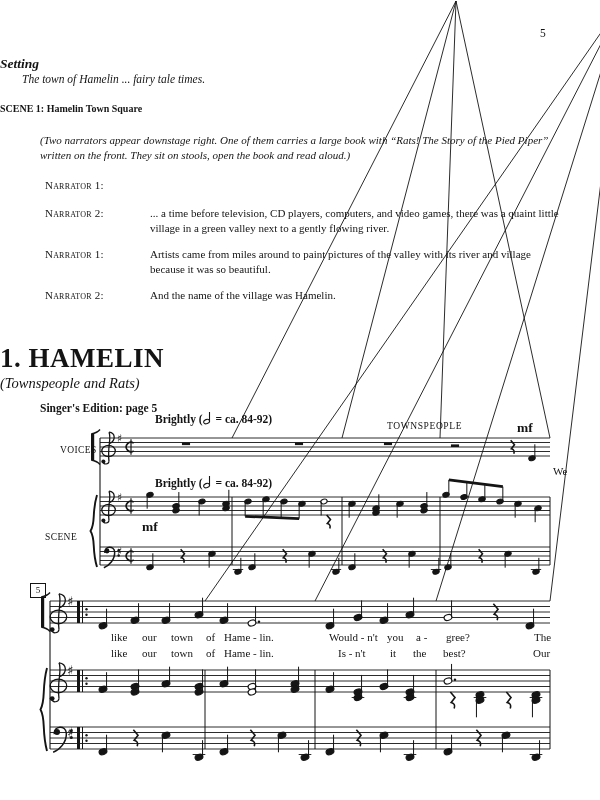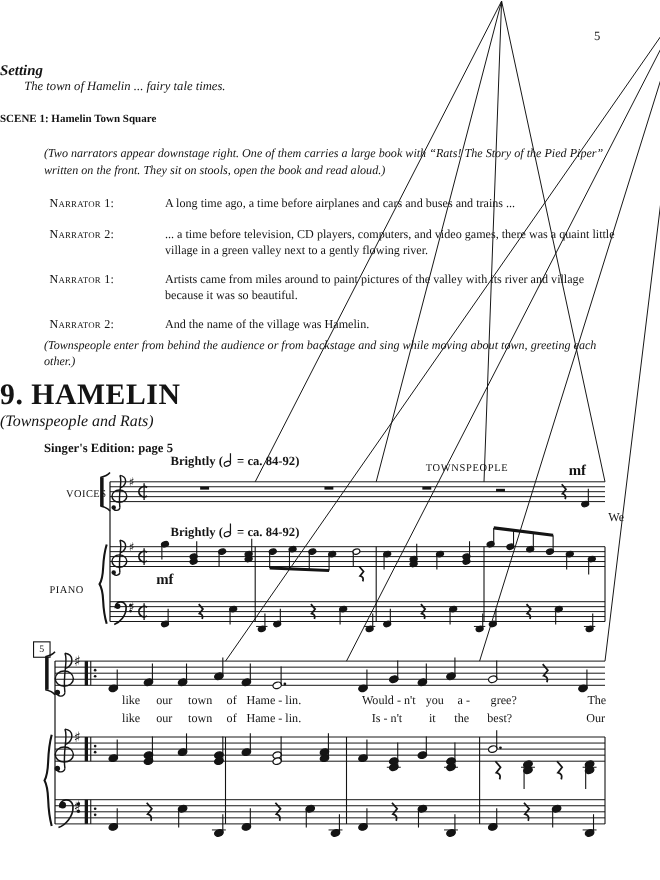--- a/index.html
+++ b/index.html
@@ -42,51 +42,49 @@
 
 <div class="page">
   <div class="abs pgnum">5</div>
   <div class="abs center setting-h">Setting</div>
   <div class="abs center setting-l">The town of Hamelin ... fairy tale times.</div>
   <div class="abs center scene-h">SCENE 1: Hamelin Town Square</div>
   <div class="abs dir dir1">(Two narrators appear downstage right. One of them carries a large book with “Rats! The Story of the Pied Piper” written on the front. They sit on stools, open the book and read aloud.)</div>
 
   <div class="abs dialog-row dr1">
     <div class="speaker">Narrator 1:</div>
-    <div class="dline">A long time ago, a time before airplanes and cars and buses and trains ...</div>
   </div>
   <div class="abs dialog-row dr2">
     <div class="speaker">Narrator 2:</div>
     <div class="dline">... a time before television, CD players, computers, and video games, there was a quaint little village in a green valley next to a gently flowing river.</div>
   </div>
   <div class="abs dialog-row dr3">
     <div class="speaker">Narrator 1:</div>
     <div class="dline">Artists came from miles around to paint pictures of the valley with its river and village because it was so beautiful.</div>
   </div>
   <div class="abs dialog-row dr4">
     <div class="speaker">Narrator 2:</div>
     <div class="dline">And the name of the village was Hamelin.</div>
   </div>
 
-  <div class="abs dir dir2">(Townspeople enter from behind the audience or from backstage and sing while moving about town, greeting each other.)</div>
-  <div class="abs center song-title">9. HAMELIN</div>
+  <div class="abs center song-title">1. HAMELIN</div>
   <div class="abs center song-sub">(Townspeople and Rats)</div>
   <div class="abs edition">Singer's Edition: page 5</div>
 
   <div class="abs tempo tempo1"><span>Brightly (</span><svg class="halfnote-ico" width="10" height="15">
         <ellipse cx="3.6" cy="11.6" rx="3" ry="2.1" fill="none" stroke="#141414" stroke-width="1.1" transform="rotate(-20 3.6 11.6)"></ellipse>
         <line x1="6.5" y1="11.4" x2="6.5" y2="2" stroke="#141414" stroke-width="1.1"></line>
       </svg><span> = ca. 84-92)</span></div>
   <div class="abs tempo tempo2"><span>Brightly (</span><svg class="halfnote-ico" width="10" height="15">
         <ellipse cx="3.6" cy="11.6" rx="3" ry="2.1" fill="none" stroke="#141414" stroke-width="1.1" transform="rotate(-20 3.6 11.6)"></ellipse>
         <line x1="6.5" y1="11.4" x2="6.5" y2="2" stroke="#141414" stroke-width="1.1"></line>
       </svg><span> = ca. 84-92)</span></div>
 
   <div class="abs stafflabel voices-l">VOICES</div>
-  <div class="abs stafflabel piano-l">PIANO</div>
+  <div class="abs stafflabel piano-l">SCENE</div>
   <div class="abs townspeople">TOWNSPEOPLE</div>
   <div class="abs dyn dyn-v">mf</div>
   <div class="abs dyn dyn-p">mf</div>
   <div class="abs we">We</div>
   <div class="abs mbox">5</div>
 
   <div class="abs lyr-row lyr1" id="lyrics-row-1">
       <span style="left: 99px;">like</span>
       <span style="left: 130px;">our</span>
       <span style="left: 159px;">town</span>

